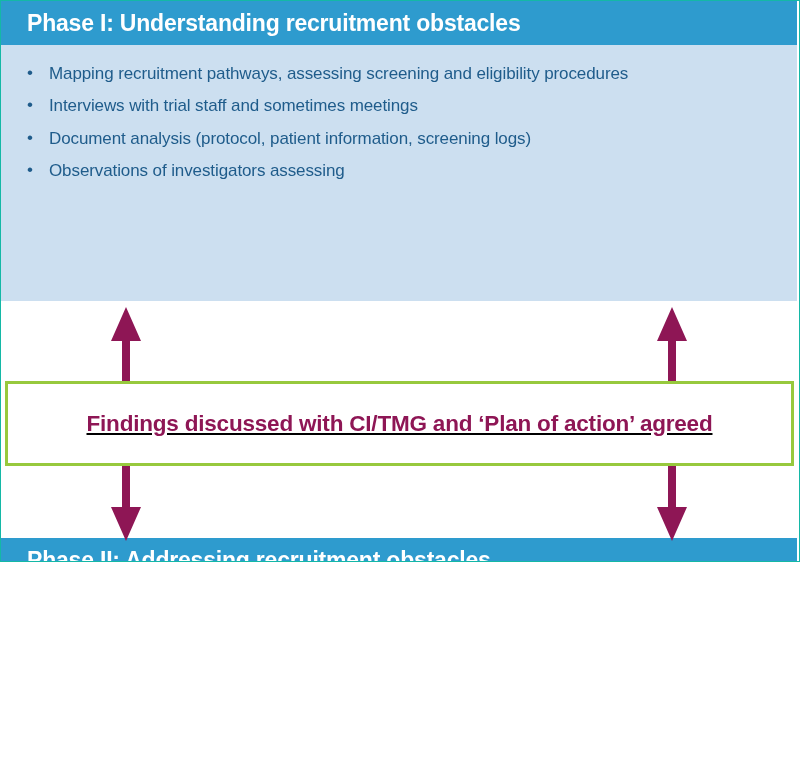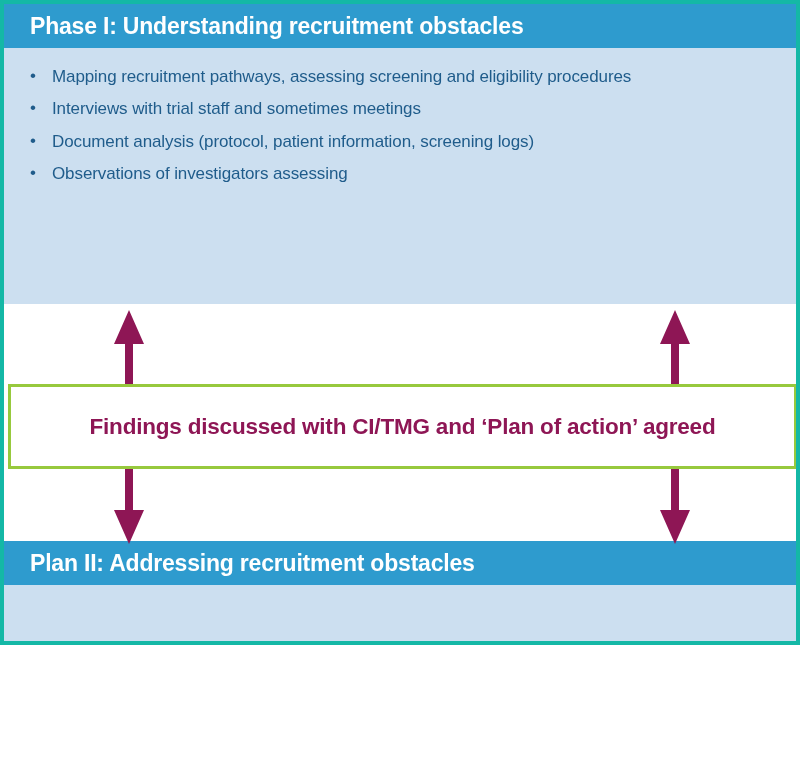--- a/index.html
+++ b/index.html
@@ -7,23 +7,23 @@
     padding: 0;
     background: #ffffff;
   }
   body {
     font-family: "Liberation Sans", sans-serif;
   }
 
   #figure {
     position: relative;
     width: 800px;
-    height: 645px;
+    height: 562px;
     box-sizing: border-box;
-    border: 4px solid #14b8a6;
+    border: 1px solid #14b8a6;
     background: #ffffff;
     overflow: hidden;
   }
 
   
   .phase-box {
     position: absolute;
     left: 0px;
     width: 796px;
     box-sizing: border-box;
@@ -82,20 +82,21 @@
     top: 380px;
     width: 789px;
     height: 85px;
     box-sizing: border-box;
     background: #ffffff;
     border: 3px solid #97c93d;
     display: flex;
     align-items: center;
     justify-content: center;
     z-index: 4;
+    text-decoration: underline;
   }
   #findings-text {
     color: #8e1655;
     font-size: 22.5px;
     font-weight: bold;
     letter-spacing: -0.2px;
     text-align: center;
     white-space: nowrap;
   }
 
@@ -165,17 +166,17 @@
     </svg>
   </div>
   <div id="arrow-down-right" class="arrow">
     <svg width="36" height="78" viewBox="0 0 36 78">
       <polygon points="18,78 33,44 22,44 22,0 14,0 14,44 3,44" fill="#8e1655"></polygon>
     </svg>
   </div>
 
   <div id="phase2-box" class="phase-box">
     <div class="phase-header">
-      <span class="phase-header-title">Plan II: Addressing recruitment obstacles</span>
+      <span class="phase-header-title">Phase II: Addressing recruitment obstacles</span>
     </div>
   </div>
 
 </div>
 
 </body></html>

